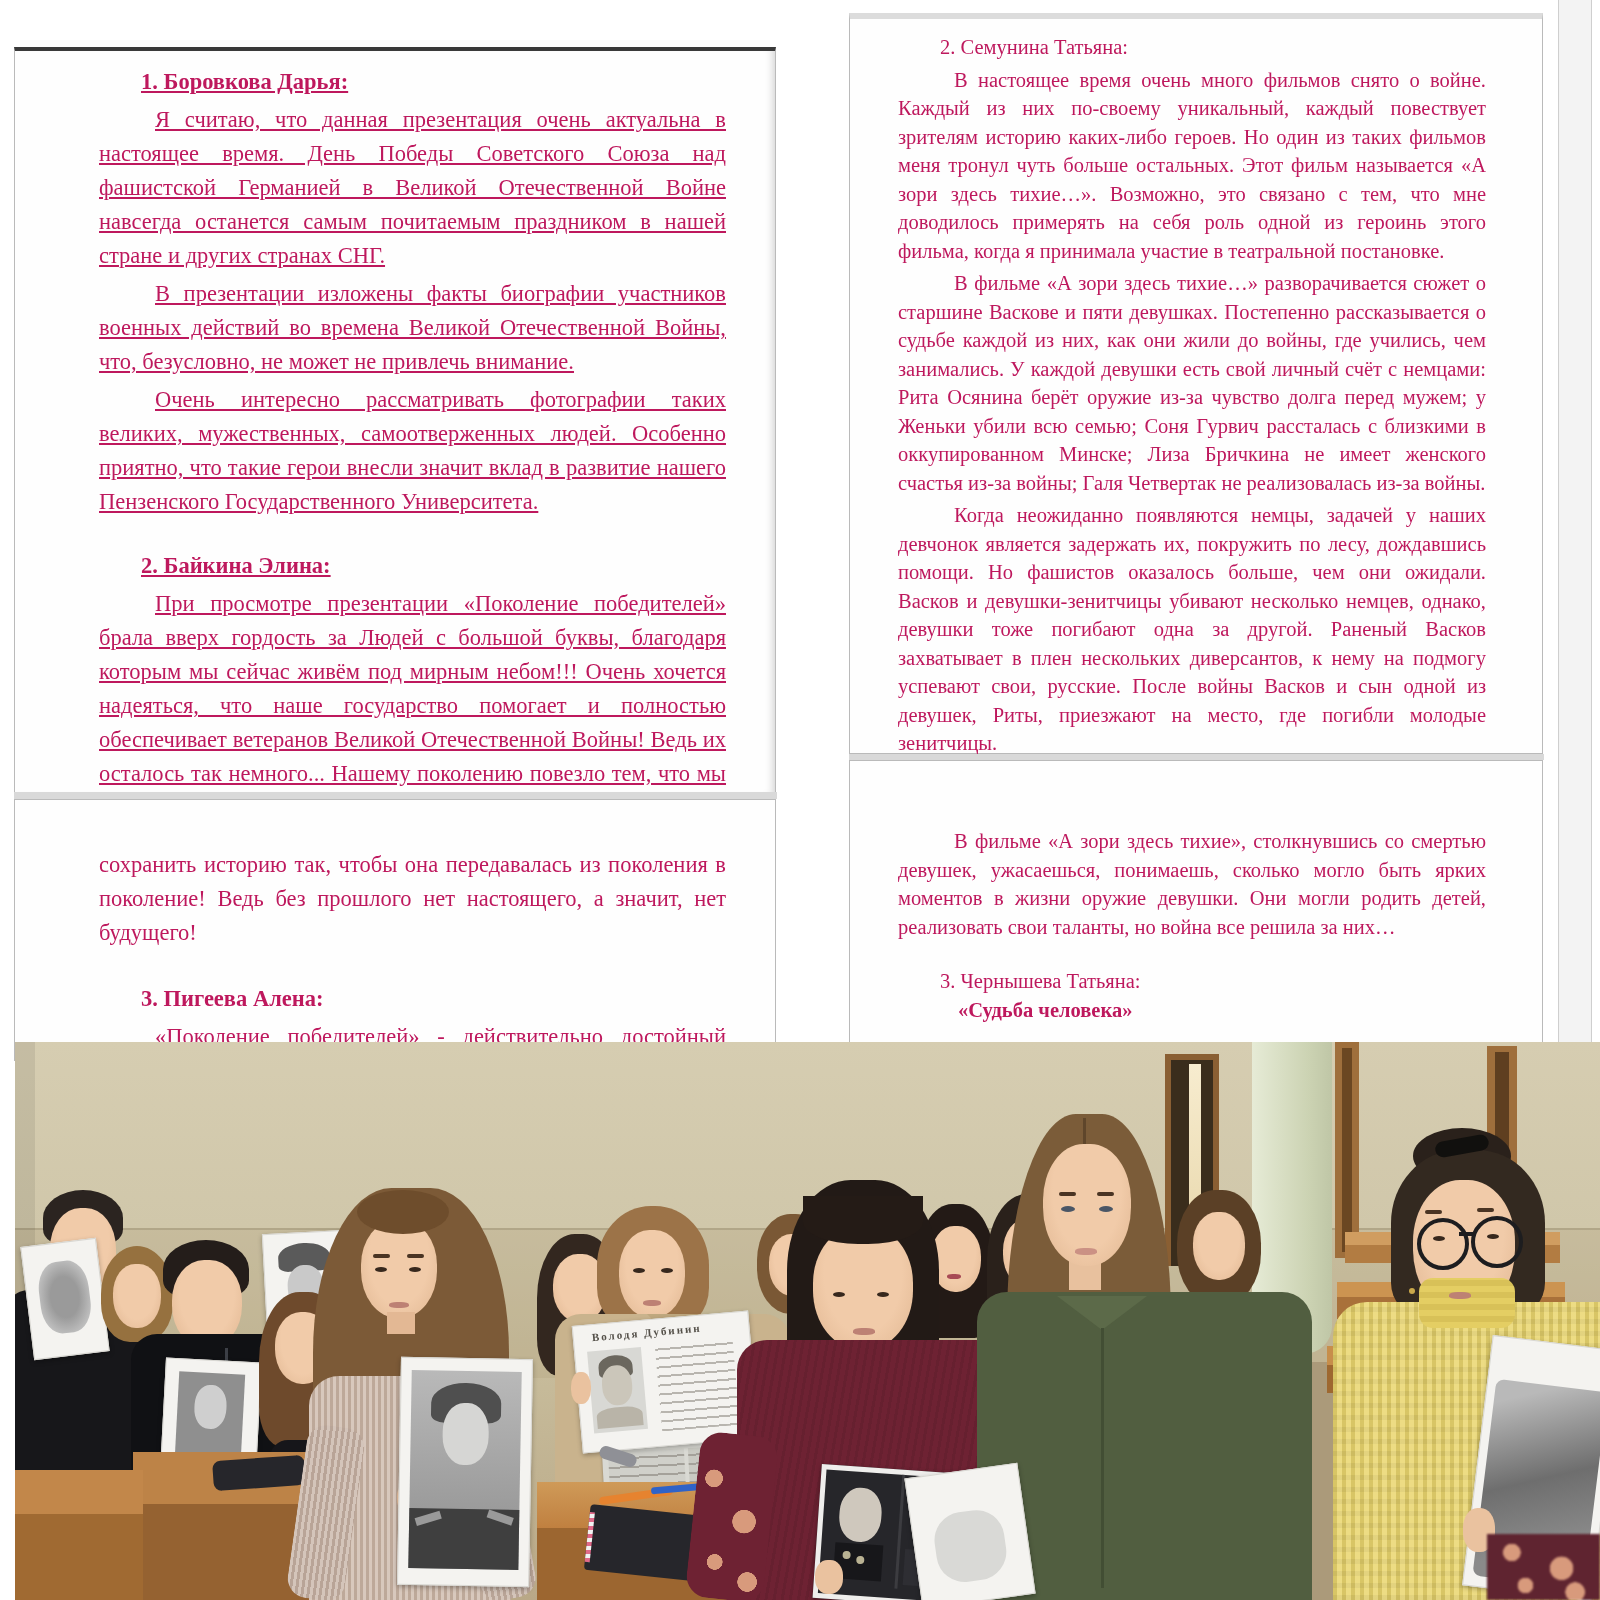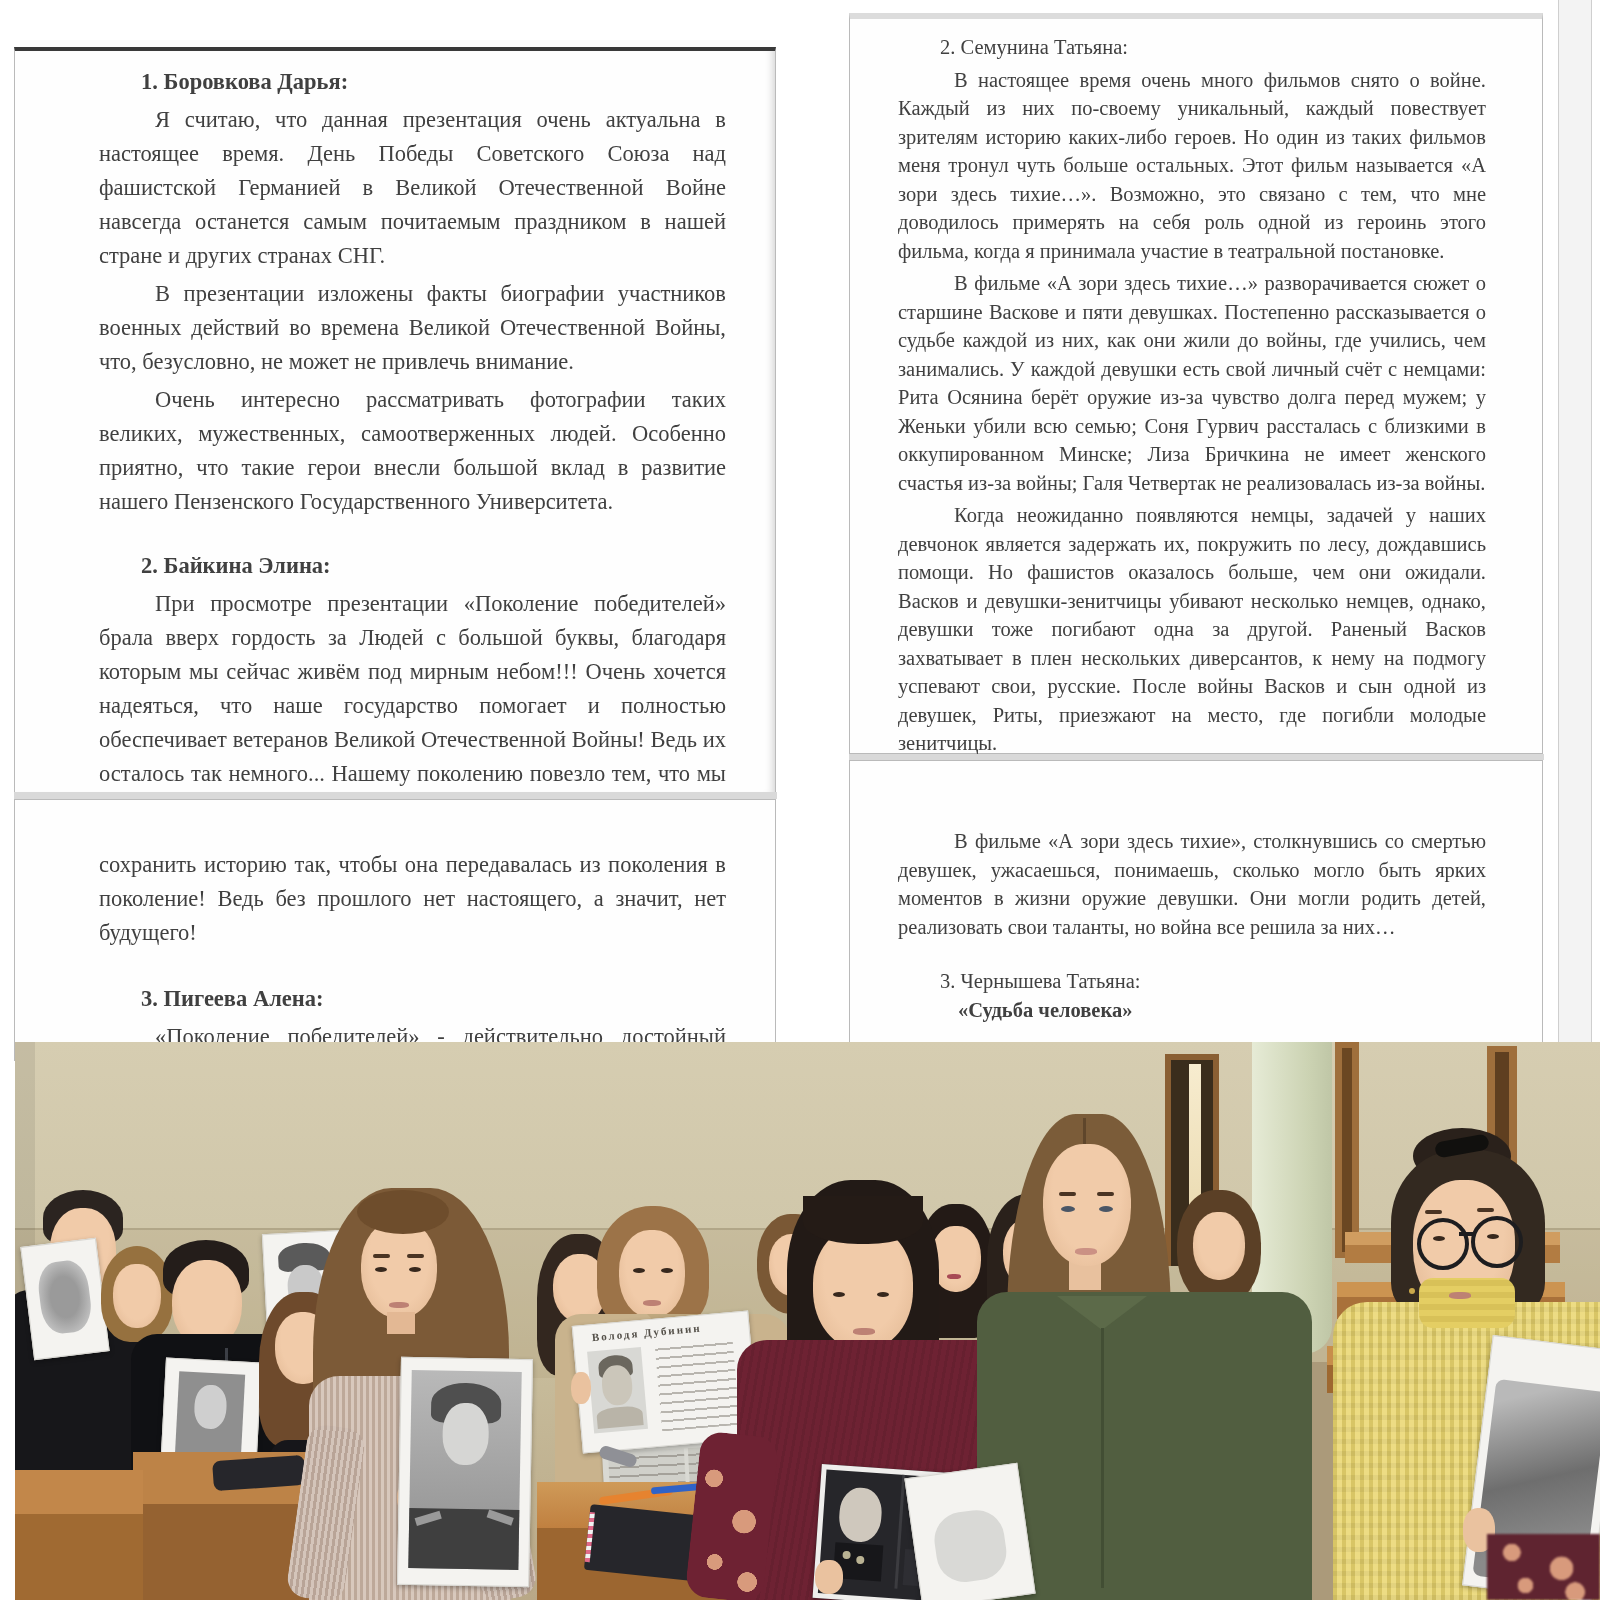--- a/index.html
+++ b/index.html
@@ -9,24 +9,24 @@
   .page{position:absolute;background:#fefefe;border:1px solid #bababa;box-sizing:border-box;}
   .pg-l1{left:14px;top:47px;width:762px;height:746px;border-top:4px solid #3a3a3a;
          box-shadow:inset -9px 0 9px -7px rgba(0,0,0,.18);}
   .pg-l2{left:14px;top:799px;width:762px;height:262px;}
   .sep-l{position:absolute;left:14px;top:792px;width:763px;height:7px;background:#d9d9d9;}
   .pg-r1{left:849px;top:13px;width:694px;height:741px;border-top:6px solid #dcdcdc;}
   .pg-r2{left:849px;top:760px;width:694px;height:300px;}
   .sep-r{position:absolute;left:849px;top:754px;width:695px;height:6px;background:#d9d9d9;}
   .scrollbar{position:absolute;left:1558px;top:0;width:34px;height:1042px;background:#f3f3f3;
              border-left:1px solid #cfcfcf;border-right:1px solid #cfcfcf;box-sizing:border-box;}
-  .doc{color:#404040;}
+  .doc{color:#be185d;}
   .doc-l{font-size:22.5px;line-height:34px;}
   .doc-r{font-size:20.5px;line-height:28.5px;}
-  .pl1-c{padding:14px 45px 0 80px;}
+  .pl1-c{padding:14px 45px 0 80px;text-decoration:underline;}
   .pl2-c{padding:44px 45px 0 80px;}
   .pr1-c{padding:14px 52px 0 44px;}
   .pr2-c{padding:62px 52px 0 44px;}
   p.j{text-align:justify;text-indent:56px;margin:4px;}
   p.noind{text-indent:0;}
   .hd{font-weight:bold;margin:0 0 0 46px;}
   .hd-r{font-weight:normal;margin:0 0 0 46px;}
   .sub{font-weight:bold;margin:0 0 0 64px;}
   .gapA{margin-top:30px;}
   .gapB{margin-top:32px;}
@@ -56,21 +56,21 @@
 </head>
 <body>
 
 <div class="canvas">
 
   <div class="page pg-l1 doc doc-l">
     <div class="pl1-c">
       <p class="hd">1.  Боровкова Дарья:</p>
       <p class="j">Я считаю, что данная презентация очень актуальна в настоящее время. День Победы Советского Союза над фашистской Германией в Великой Отечественной Войне навсегда останется самым почитаемым праздником в нашей стране и других странах СНГ.</p>
       <p class="j">В презентации изложены факты биографии участников военных действий во времена Великой Отечественной Войны, что, безусловно, не может не привлечь внимание.</p>
-      <p class="j">Очень интересно рассматривать фотографии таких великих, мужественных, самоотверженных людей. Особенно приятно, что такие герои внесли большой вклад в развитие нашего Пензенского Государственного Университета.</p>
+      <p class="j">Очень интересно рассматривать фотографии таких великих, мужественных, самоотверженных людей. Особенно приятно, что такие герои внесли значит вклад в развитие нашего Пензенского Государственного Университета.</p>
       <p class="hd gapA">2.  Байкина Элина:</p>
       <p class="j">При просмотре презентации «Поколение победителей» брала вверх гордость за Людей с большой буквы, благодаря которым мы сейчас живём под мирным небом!!! Очень хочется надеяться, что наше государство помогает и полностью обеспечивает ветеранов Великой Отечественной Войны! Ведь их осталось так немного... Нашему поколению повезло тем, что мы могли вживую увидеть и поблагодарить ветерана ВОВ на парадах, посвящённых 9 мая! Важно</p>
     </div>
   </div>
   <div class="sep-l"></div>
   <div class="page pg-l2 doc doc-l">
     <div class="pl2-c">
       <p class="j noind">сохранить историю так, чтобы она передавалась из поколения в поколение! Ведь без прошлого нет настоящего, а значит, нет будущего!</p>
       <p class="hd gapB">3.  Пигеева Алена:</p>
       <p class="j">«Поколение победителей» - действительно достойный альбом, которым</p>

